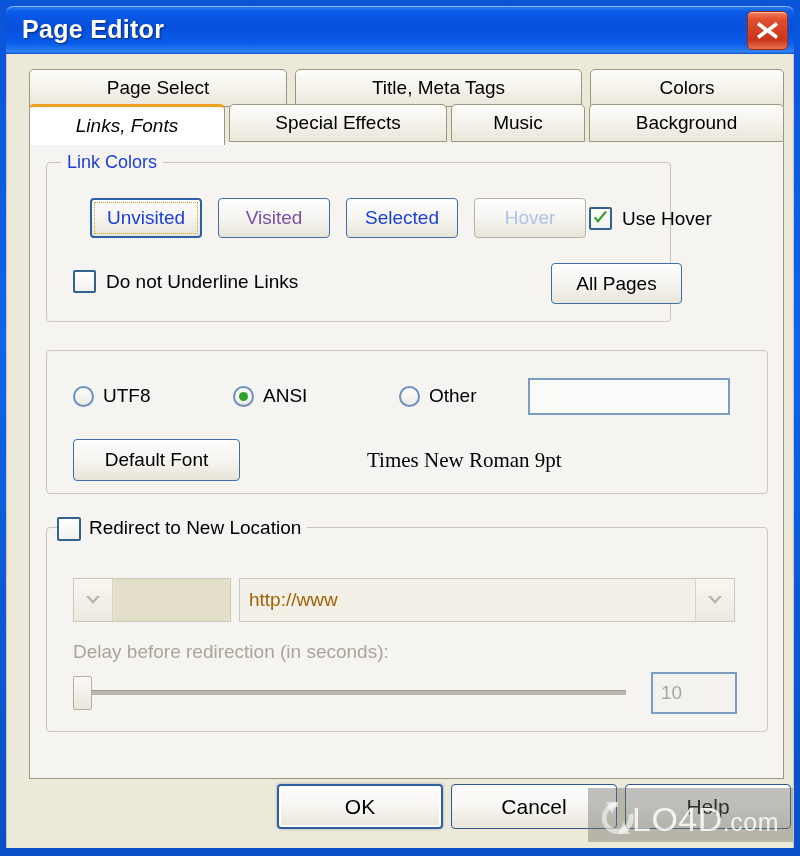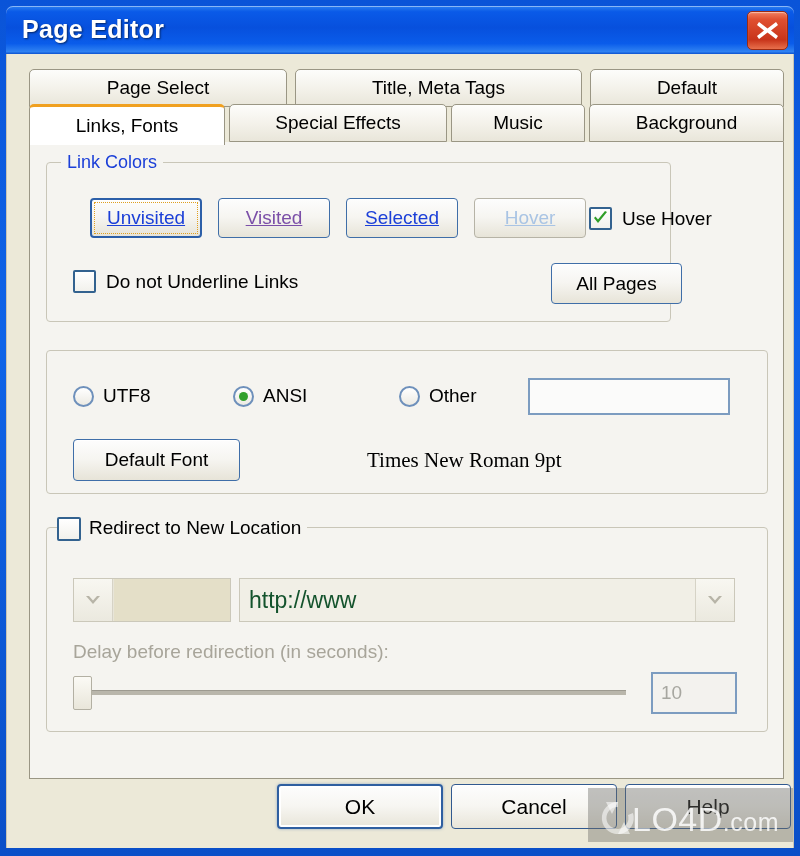--- a/index.html
+++ b/index.html
@@ -111,20 +111,21 @@
     font-family: "Liberation Sans", sans-serif;
   }
 
   .tab.active {
     background: #ffffff;
     border-top: 3px solid #f0a020;
     border-bottom: none;
     height: 41px;
     z-index: 6;
     font-weight: normal;
+    font-style: italic;
   }
 
   #tabbody {
     position: absolute;
     left: 0;
     top: 73px;
     width: 755px;
     height: 637px;
     background: #f5f4f0;
     border: 1px solid #9a9684;
@@ -171,21 +172,21 @@
     justify-content: center;
     font-size: 19px;
     color: #000000;
     cursor: pointer;
     white-space: nowrap;
     box-shadow: inset 0 1px 0 #ffffff;
     font-family: "Liberation Sans", sans-serif;
   }
 
   .linkbtn { font-size: 19px; }
-  .linkbtn .lbl { text-decoration: underline; }
+  .linkbtn .lbl { }
 
   .linkbtn.focused {
     border: 2px solid #2c5fa8;
   }
   .linkbtn.focused .focusring {
     position: absolute;
     left: 2px; top: 2px; right: 2px; bottom: 2px;
     border: 1px dotted #e0a020;
     pointer-events: none;
   }
@@ -264,22 +265,22 @@
   .xpinput.disabled { color: #a7a7a0; background: #f3f2ee; }
 
   
   .combo-dis {
     position: absolute;
     box-sizing: border-box;
     background: #f1efe6;
     border: 1px solid #cbc8ba;
     display: flex;
     align-items: center;
-    font-size: 23px;
-    color: #14532d;
+    font-size: 19px;
+    color: #a16207;
     font-family: "Liberation Sans", sans-serif;
   }
   .combo-arrow {
     width: 38px;
     height: 100%;
     background: linear-gradient(180deg, #f8f7f1 0%, #ebe9df 100%);
     border-right: 1px solid #d6d3c6;
     display: flex;
     align-items: center;
     justify-content: center;
@@ -393,21 +394,21 @@
     <div id="tabctl">
 
       <div class="tabrow row1">
         <div class="tab" style="left:0px; width:258px;">
           <span>Page Select</span>
         </div>
         <div class="tab" style="left:266px; width:287px;">
           <span>Title, Meta Tags</span>
         </div>
         <div class="tab" style="left:561px; width:194px;">
-          <span>Default</span>
+          <span>Colors</span>
         </div>
       </div>
 
       <div class="tabrow row2">
         <div class="tab active" style="left:0px; width:196px;">
           <span>Links, Fonts</span>
         </div>
         <div class="tab" style="left:200px; width:218px;">
           <span>Special Effects</span>
         </div>

